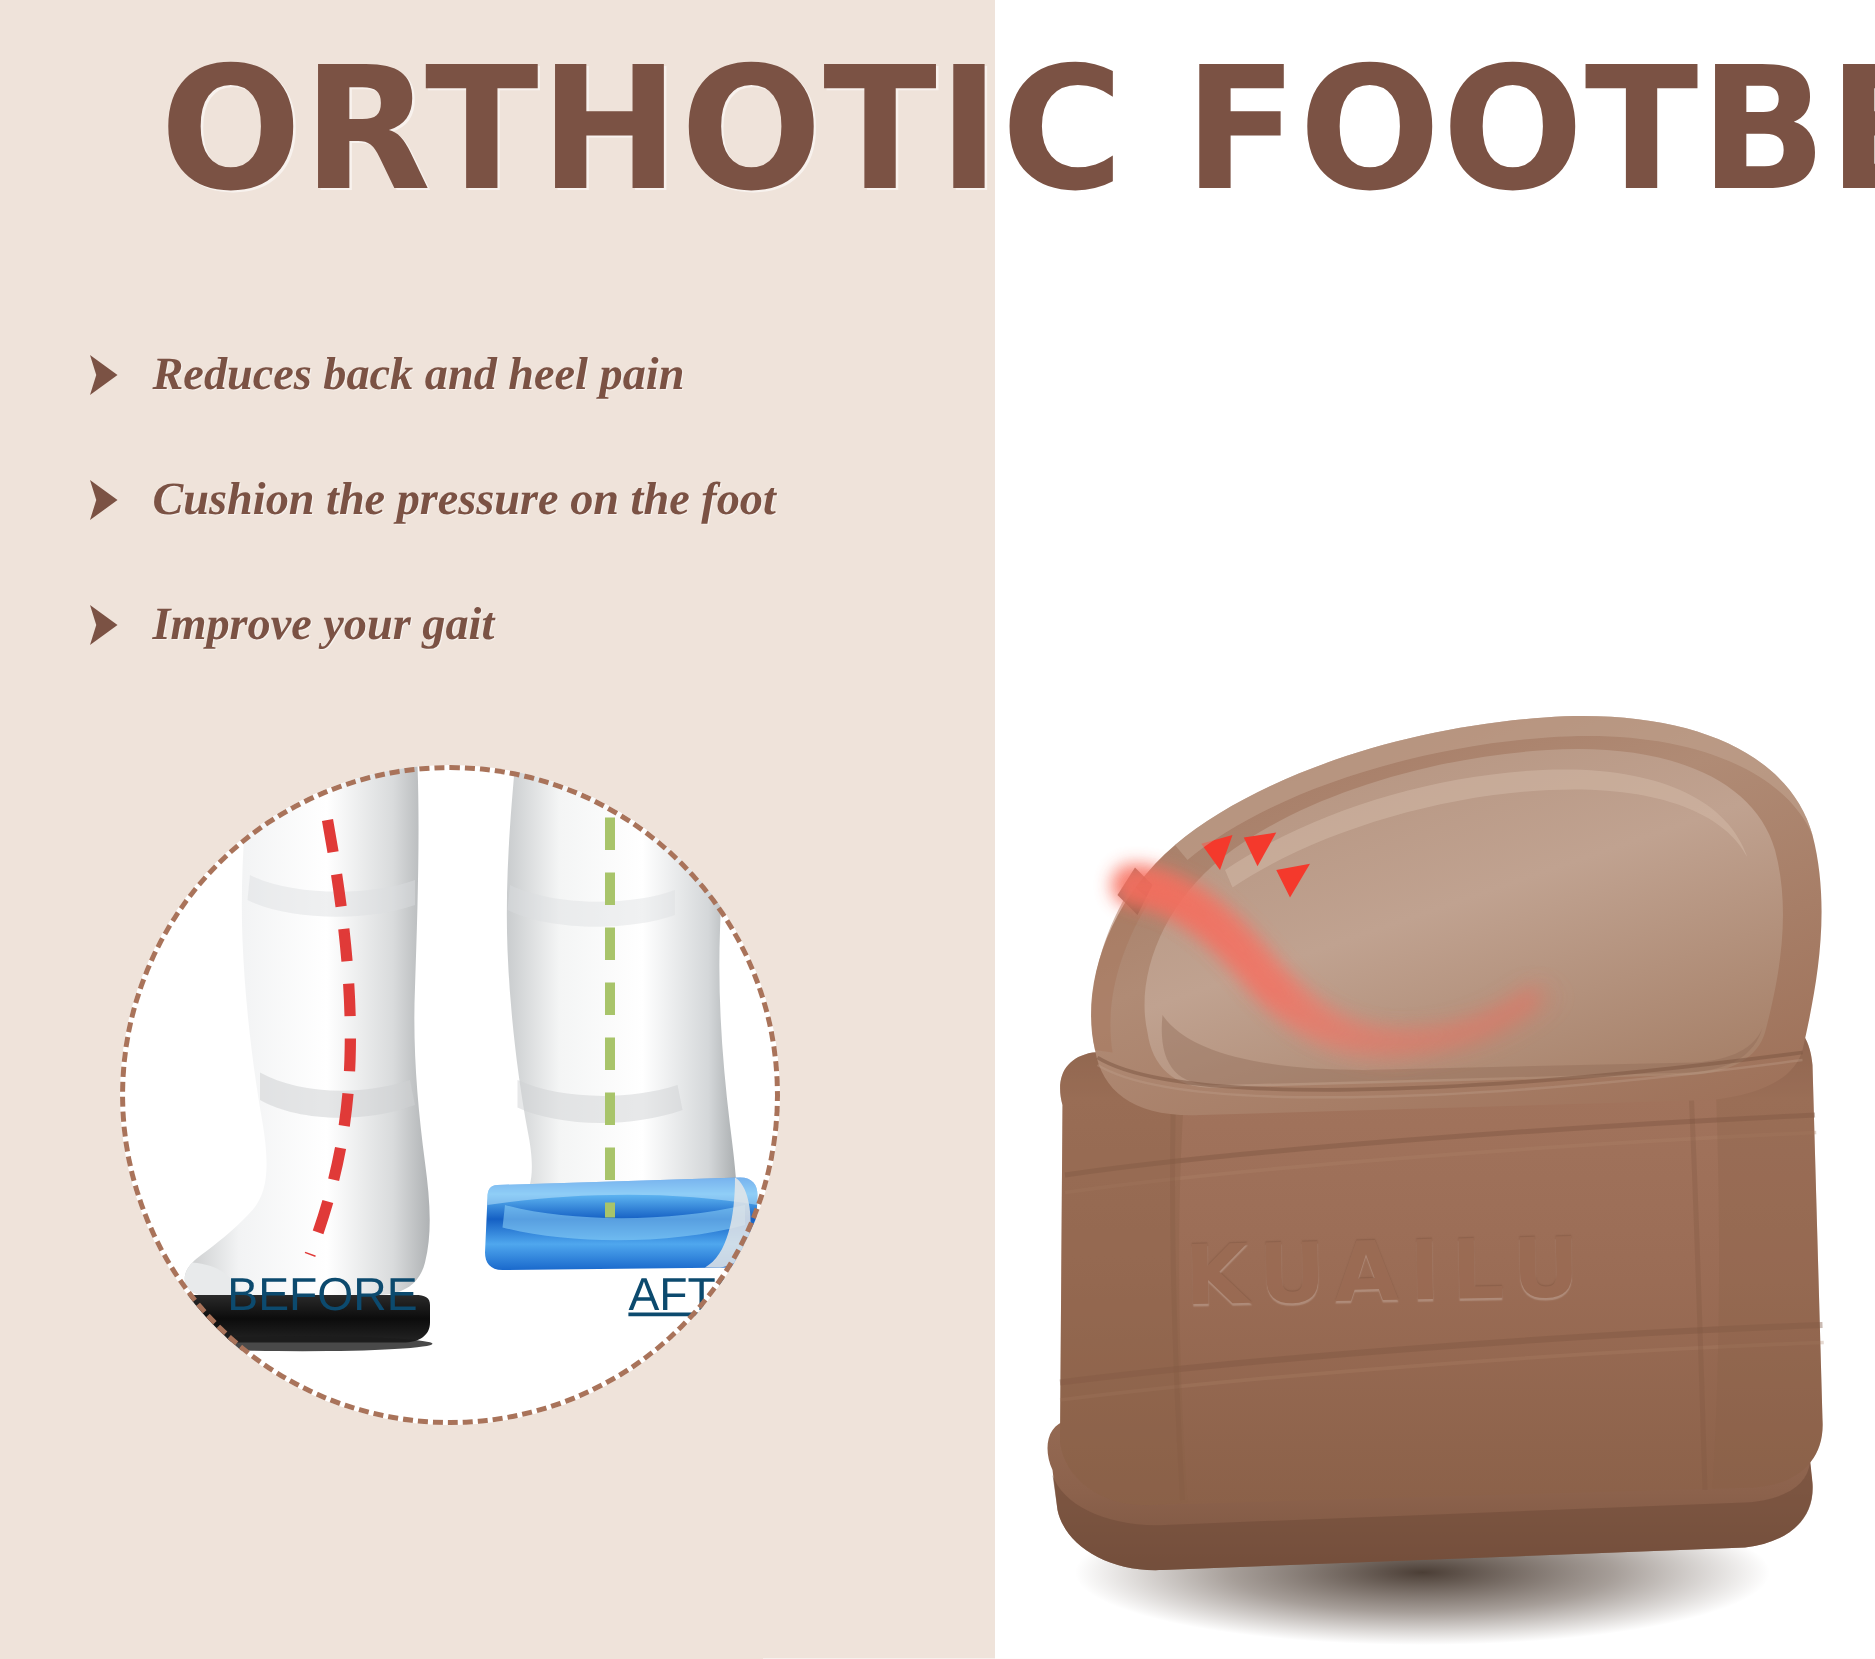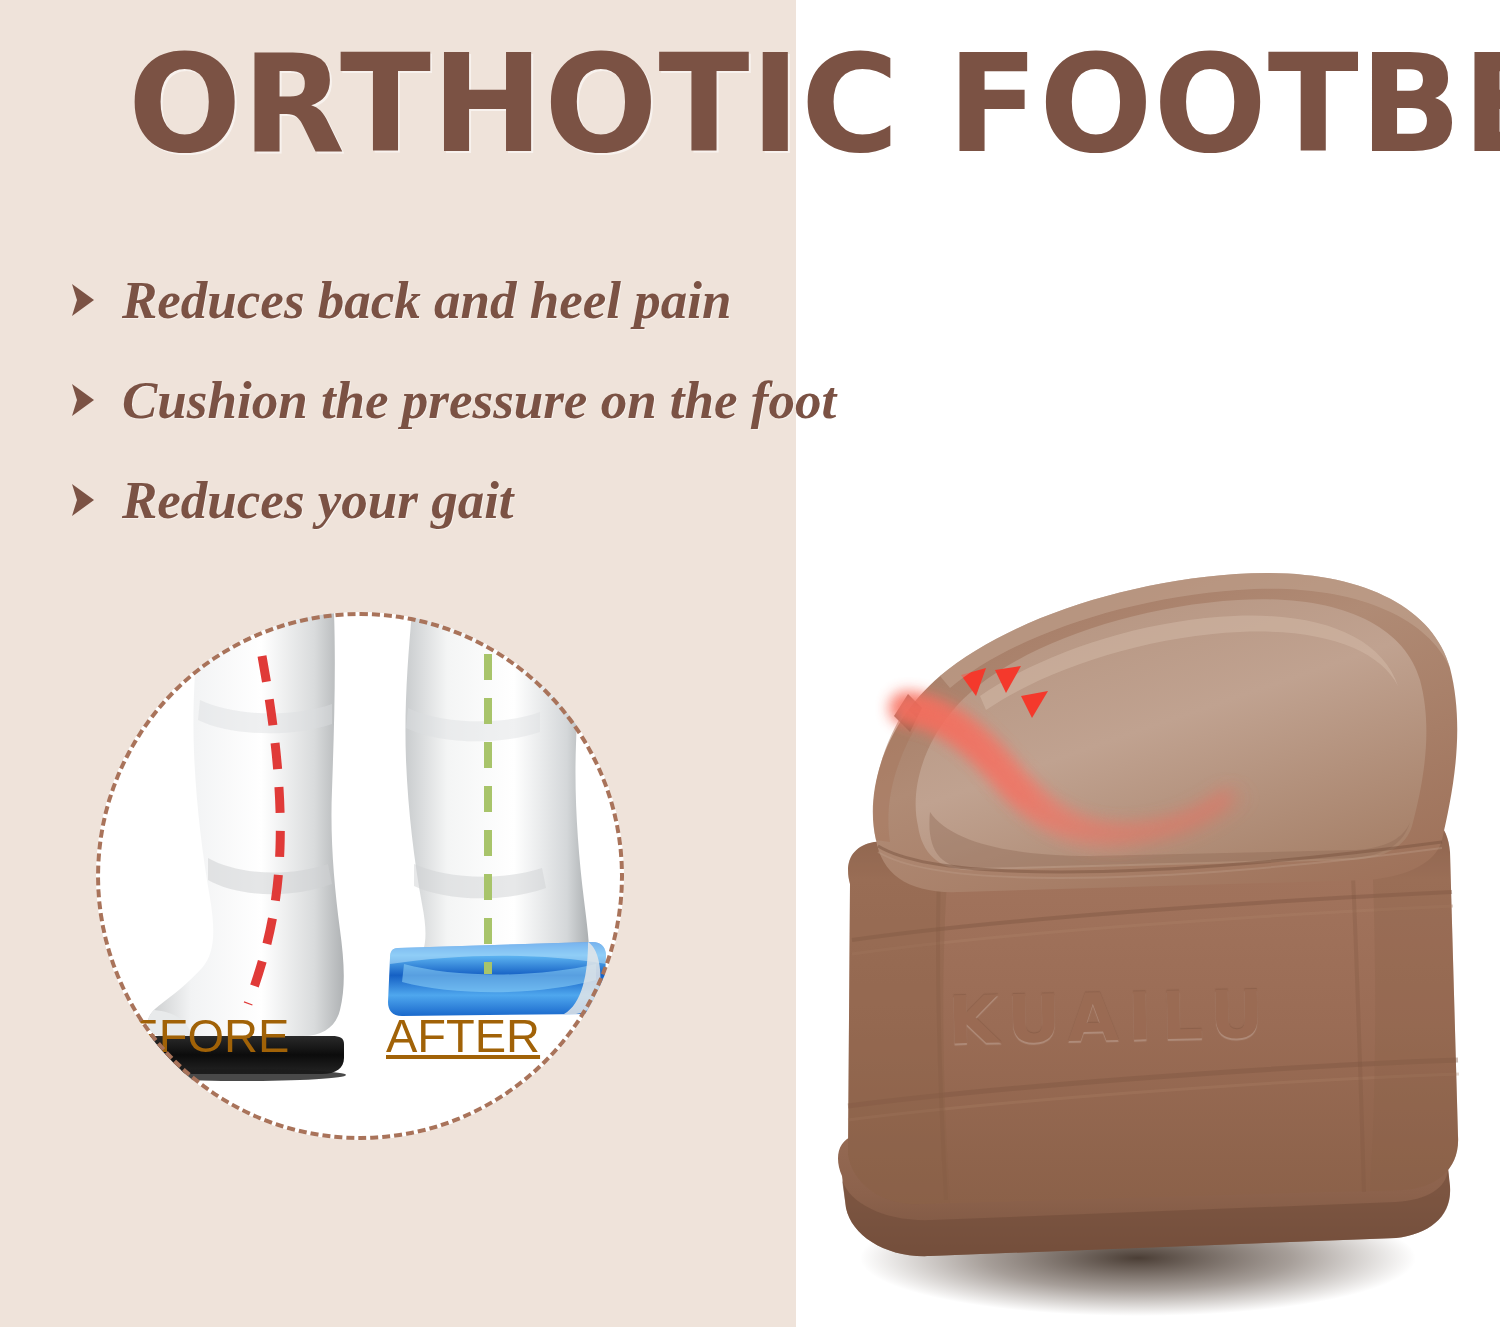--- a/index.html
+++ b/index.html
@@ -35,21 +35,21 @@
     position:relative;height:100px;display:flex;align-items:center;
   }
   .bullet-marker{
     width:26px;height:34px;flex:0 0 26px;margin-right:26px;
     position:relative;
   }
   .bullet-marker svg{display:block;}
   .bullet-text{
     font-family:"Liberation Serif", "DejaVu Serif", serif;
     font-style:italic;font-weight:bold;
-    font-size:53px;line-height:58px;
+    font-size:37px;line-height:58px;
     color:#7B5244;white-space:nowrap;
     text-shadow:1px 1px 0 rgba(255,255,255,0.5);
   }
 
   
   .circle-inset{
     position:absolute;left:96px;top:612px;width:528px;height:528px;
     border-radius:50%;
     background:#FFFFFF;
     overflow:hidden;
@@ -60,25 +60,25 @@
     border:4px dashed #A9735A;
     box-sizing:border-box;
     pointer-events:none;
   }
   .circle-inner{position:absolute;inset:0;}
   .ba-labels{
     position:absolute;left:0;top:398px;width:528px;height:60px;
     display:flex;
   }
   .ba-label{
-    flex:1;text-align:left;
+    flex:1;text-align:right;
     font-family:"Liberation Sans", sans-serif;
     font-weight:normal;
-    font-size:47px;line-height:52px;
-    color:#a16207;
+    font-size:37px;line-height:52px;
+    color:#0c4a6e;
     letter-spacing:0px;
   }
   .ba-label.before{padding-right:34px;}
   .ba-label.after{padding-left:18px;text-decoration:underline;}
 
   
   .product{
     position:absolute;left:790px;top:540px;width:710px;height:787px;
   }
   .product svg{display:block;width:710px;height:787px;}
@@ -124,21 +124,21 @@
       </span>
       <span class="bullet-text">Cushion the pressure on the foot</span>
     </div>
 
     <div class="bullet-row">
       <span class="bullet-marker">
         <svg viewBox="0 0 26 34" width="26" height="34" aria-hidden="true">
           <path d="M2 1 L24 17 L2 33 L7 17 Z" fill="#7B5244"></path>
         </svg>
       </span>
-      <span class="bullet-text">Reduces your gait</span>
+      <span class="bullet-text">Improve your gait</span>
     </div>
 
   </div>
 
   <div class="circle-inset">
     <div class="circle-inner">
       <svg viewBox="0 0 528 528" width="528" height="528" aria-hidden="true">
         <defs>
           <linearGradient id="legShade" x1="0" y1="0" x2="1" y2="0">
             <stop offset="0%" stop-color="#C9CBCC"></stop>

